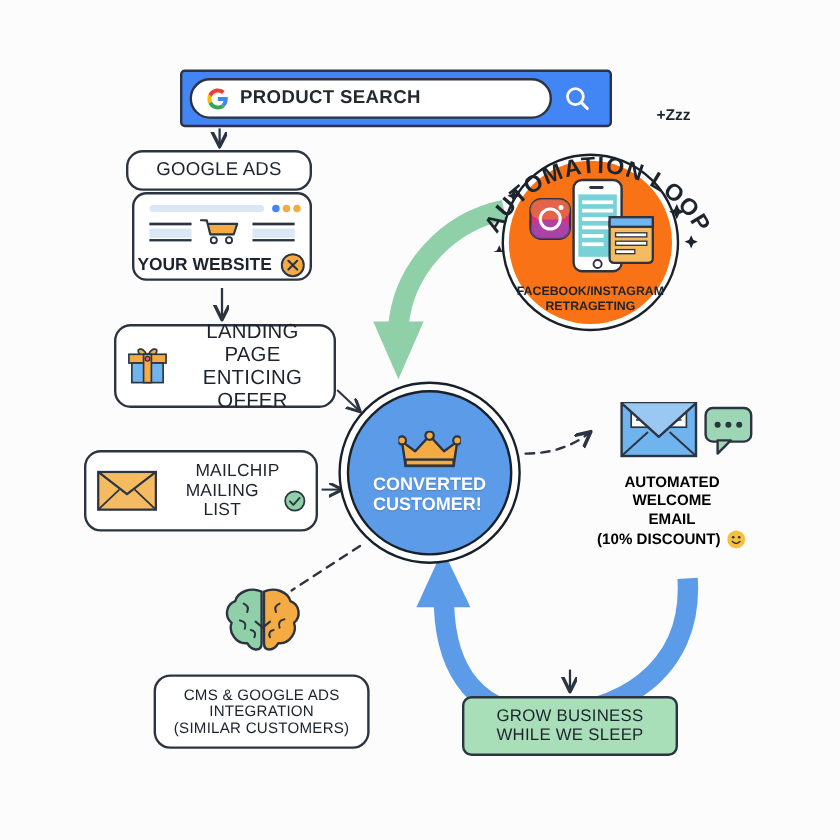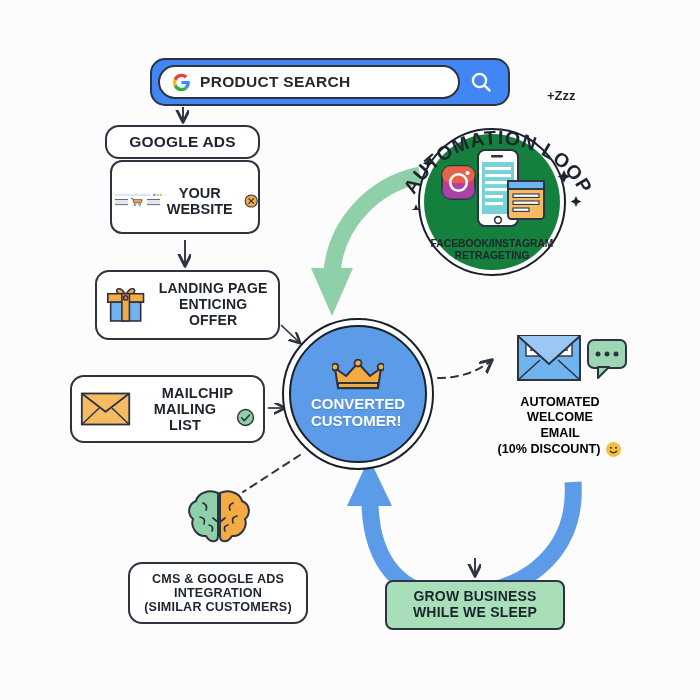--- a/index.html
+++ b/index.html
@@ -14,67 +14,67 @@
   .abs{position:absolute;}
   .node{
     background:#fff;
     border:2.2px solid #2b3440;
     border-radius:14px;
     box-sizing:border-box;
     display:flex;align-items:center;justify-content:center;
     color:#1d242e;
     text-align:center;
   }
-  .lbl{line-height:1.12;letter-spacing:.2px;font-weight:700;}
+  .lbl{line-height:1.12;letter-spacing:.2px;font-weight:400;}
 
   
   #searchbar{
     left:150px;top:58px;width:360px;height:48px;
-    background:#4285f4;border-radius:15px;
+    background:#4285f4;border-radius:4px;
     border:2.2px solid #2b3440;
     display:flex;align-items:center;box-sizing:border-box;padding:0 6px;
   }
   #searchfield{
     flex:1;height:34px;background:#fff;border:2px solid #2b3440;border-radius:18px;
     display:flex;align-items:center;gap:9px;padding:0 12px;box-sizing:border-box;
   }
   #searchtext{font-size:15.5px;font-weight:700;color:#23292f;letter-spacing:.3px;}
   #searchglass{width:42px;display:flex;align-items:center;justify-content:center;}
 
   
   #googleads{left:105px;top:125px;width:155px;height:34px;}
   #googleads .lbl{font-size:15.5px;}
 
-  #website{left:110px;top:160px;width:150px;height:74px;flex-direction:row;
+  #website{left:110px;top:160px;width:150px;height:74px;flex-direction:column;
            border-radius:12px;justify-content:flex-start;padding-top:5px;}
   #websitelabel{font-size:14.5px;font-weight:700;}
 
   #landing{left:95px;top:270px;width:185px;height:70px;gap:10px;padding:0 8px;}
-  #landing .lbl{font-size:14px;}
+  #landing .lbl{font-size:17px;}
 
   #mailchimp{left:70px;top:375px;width:195px;height:68px;gap:9px;padding:16px 8px;}
   #mailchimp .lbl{font-size:14.5px;}
 
   #cms{left:128px;top:562px;width:180px;height:62px;}
   #cms .lbl{font-size:12.6px;}
 
   
   #ccOuter{left:282px;top:318px;width:152px;height:152px;border-radius:50%;
            border:2.4px solid #18202a;background:#fff;box-sizing:border-box;}
   #ccInner{left:289px;top:325px;width:138px;height:138px;border-radius:50%;
            background:#5b9be8;border:2.4px solid #18202a;box-sizing:border-box;
            display:flex;flex-direction:column;align-items:center;justify-content:center;gap:2px;}
   #cctext{color:#fff;font-size:15px;font-weight:700;line-height:1.15;
           text-shadow:0 1px 1px rgba(0,0,0,.18);}
 
   
   #loopOuter{left:418px;top:128px;width:148px;height:148px;border-radius:50%;
              border:2.2px solid #18202a;box-sizing:border-box;background:#fff;}
   #loopInner{left:424px;top:134px;width:136px;height:136px;border-radius:50%;
-             background:#15803d;box-sizing:border-box;
+             background:#f97316;box-sizing:border-box;
              display:flex;flex-direction:column;align-items:center;justify-content:flex-end;
              padding-bottom:8px;}
   #loopcaption{font-size:10.3px;font-weight:700;color:#1d242e;text-align:center;line-height:1.15;}
 
   
   #emailcaption{left:470px;top:395px;width:180px;text-align:center;
                 font-size:12.6px;font-weight:700;color:#000000;line-height:1.22;}
 
   
   #grow{left:385px;top:580px;width:180px;height:50px;background:#a8deb8;border-radius:8px;}

